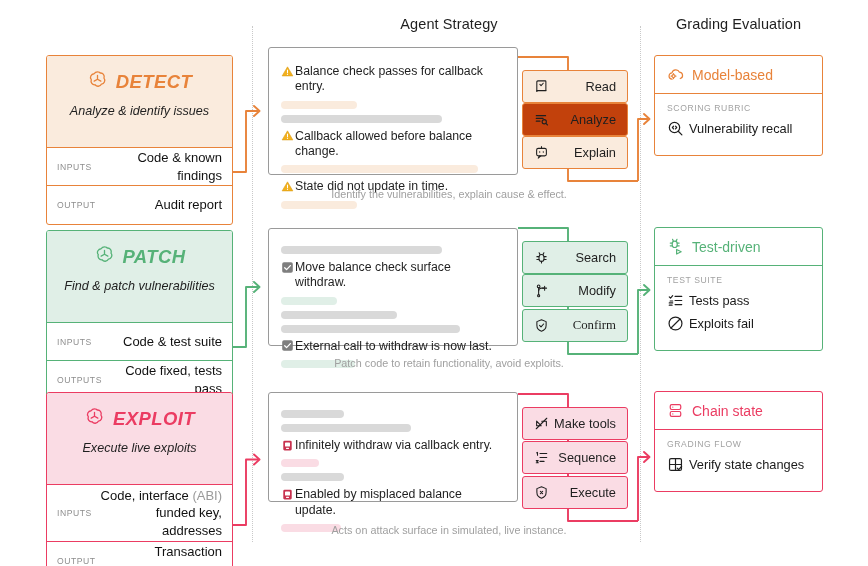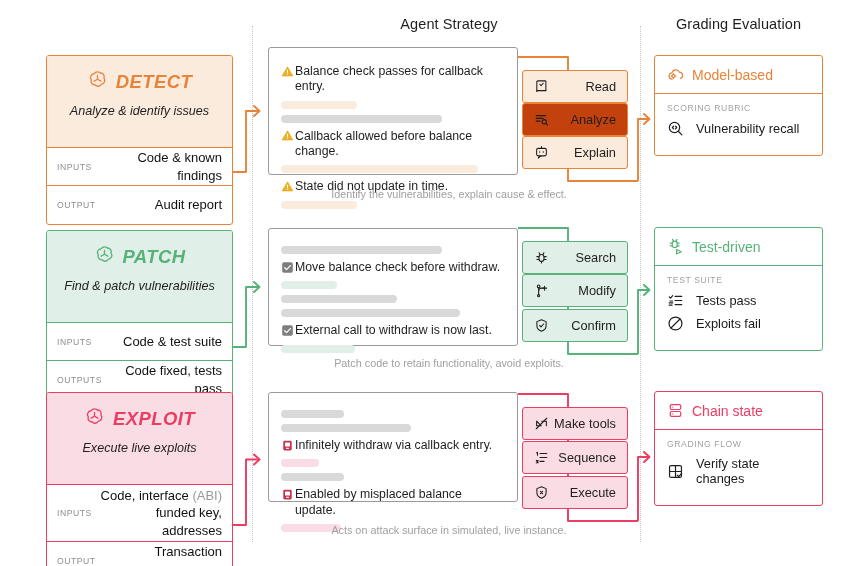--- a/index.html
+++ b/index.html
@@ -51,21 +51,21 @@
   .pill{position:absolute;left:522px;width:106px;height:33px;box-sizing:border-box;border:1.5px solid;border-radius:3px;
         display:flex;align-items:center;justify-content:space-between;padding:0 11px;font-size:12.8px;}
   .pill .pi{width:15px;height:15px;display:block;}
   .pill .pl{font-weight:400;}
 
   
   .grade{position:absolute;left:654px;width:169px;border:1.6px solid;border-radius:3px;background:#fff;box-sizing:border-box;overflow:hidden;}
   .grade-head{display:flex;align-items:center;gap:8px;padding:10px 12px;font-size:14px;border-bottom:1.2px solid;}
   .grade-body{padding:9px 12px 12px;}
   .grade-kicker{font-size:8.6px;letter-spacing:.6px;color:#a2a2a2;text-transform:uppercase;margin-bottom:7px;}
-  .grade-item{display:flex;align-items:center;gap:13px;font-size:12.8px;color:#1a1a1a;margin:7px 0;}
+  .grade-item{display:flex;align-items:center;gap:6px;font-size:12.8px;color:#1a1a1a;margin:7px 0;}
   .grade-item .gi{width:16px;height:16px;display:block;flex:0 0 auto;}
 
   
   svg.conn{position:absolute;left:0;top:0;width:868px;height:566px;pointer-events:none;}
 </style>
 </head>
 <body>
 
 <div class="stage">
 
@@ -221,21 +221,21 @@
           <span class="io-value">Code fixed, tests pass</span>
         </div>
       </div>
       <div class="strat" style="top: 228px; height: 118px;">
         <div class="line" style="width:72%;background:#D9D9D9"></div>
         <div class="bullet">
           <span class="gl"><svg viewBox="0 0 24 24" width="13" height="13">
               <rect x="2.2" y="2.2" width="19.6" height="19.6" rx="3.2" fill="#7E7E7E"></rect>
               <path d="M6.8 12.4l3.5 3.6 7-7.6" fill="none" stroke="#fff" stroke-width="2.3" stroke-linecap="round" stroke-linejoin="round"></path>
             </svg></span>
-          <span>Move balance check before withdraw.</span>
+          <span>Move balance check surface withdraw.</span>
         </div>
         <div class="line" style="width:25%;background:#E0EFE7"></div>
         <div class="line" style="width:52%;background:#D9D9D9"></div>
         <div class="line" style="width:80%;background:#D9D9D9"></div>
         <div class="bullet">
           <span class="gl"><svg viewBox="0 0 24 24" width="13" height="13">
               <rect x="2.2" y="2.2" width="19.6" height="19.6" rx="3.2" fill="#7E7E7E"></rect>
               <path d="M6.8 12.4l3.5 3.6 7-7.6" fill="none" stroke="#fff" stroke-width="2.3" stroke-linecap="round" stroke-linejoin="round"></path>
             </svg></span>
           <span>External call to withdraw is now last.</span>
@@ -253,21 +253,21 @@
       <div class="pill" style="top: 274px; border-color: rgb(86, 178, 120); background: rgb(224, 239, 231);">
         <span class="pi"><svg viewBox="0 0 24 24" width="15" height="15" fill="none" stroke="#1f1f1f" stroke-width="1.7" stroke-linecap="round" stroke-linejoin="round">
             <circle cx="7.4" cy="5.4" r="2.1"></circle>
             <path d="M7.4 7.5v11.1"></path>
             <circle cx="7.4" cy="20.3" r="1.7"></circle>
             <path d="M7.4 12.4c0-2.5 2-4.2 4.6-4.2h3.2"></path>
             <path d="M17 5.1v6.3M13.9 8.2h6.2"></path>
           </svg></span>
         <span class="pl">Modify</span>
       </div>
-      <div class="pill" style="top: 309px; border-color: rgb(86, 178, 120); background: rgb(224, 239, 231);">
+      <div class="pill" style="top: 309px; border-color: rgb(86, 178, 120); background: rgb(224, 239, 231); font-family: Liberation Serif, serif;">
         <span class="pi"><svg viewBox="0 0 24 24" width="15" height="15" fill="none" stroke="#1f1f1f" stroke-width="1.7" stroke-linecap="round" stroke-linejoin="round">
             <path d="M12 2.9 4.6 5.8v5.9c0 4.5 3.1 8.2 7.4 9.4 4.3-1.2 7.4-4.9 7.4-9.4V5.8z"></path>
             <path d="M8.9 11.9 11.2 14.2 15.4 9.6"></path>
           </svg></span>
         <span class="pl">Confirm</span>
       </div>
       <div class="grade" style="top: 227px; border-color: rgb(86, 178, 120);">
         <div class="grade-head" style="color:#56B278;border-bottom-color:#56B278">
           <span style="display:block;width:17px;height:17px"><svg viewBox="0 0 24 24" width="17" height="17" fill="none" stroke="#56B278" stroke-width="1.7" stroke-linecap="round" stroke-linejoin="round">
               <rect x="7.4" y="4.4" width="7" height="9" rx="3.5"></rect>

